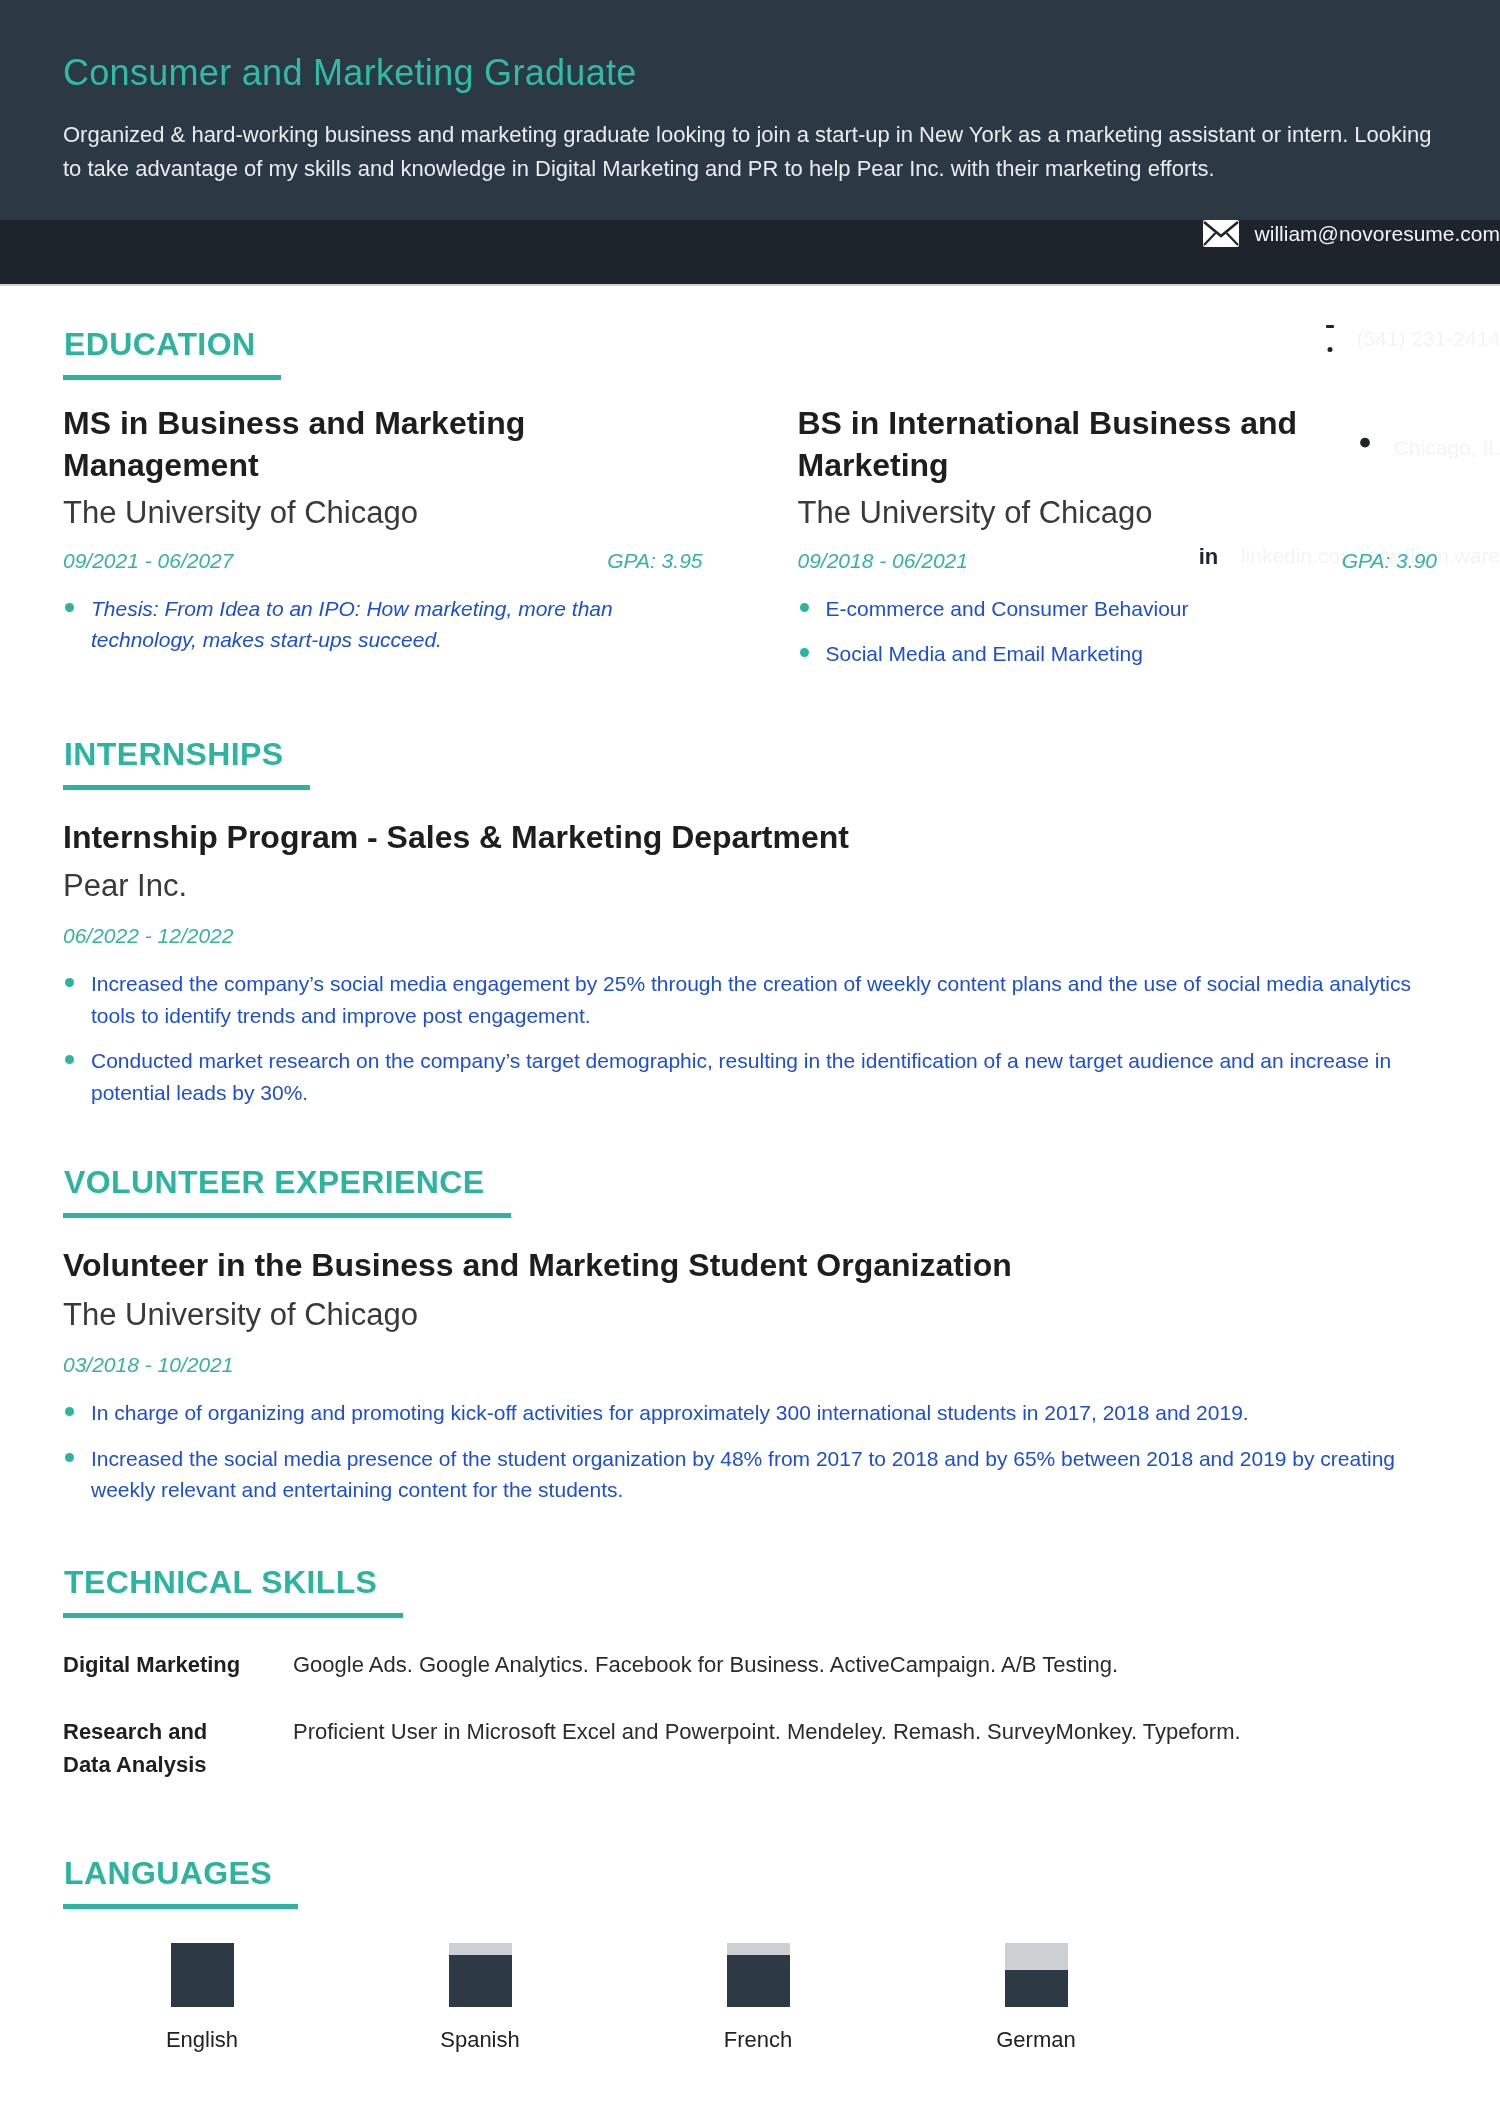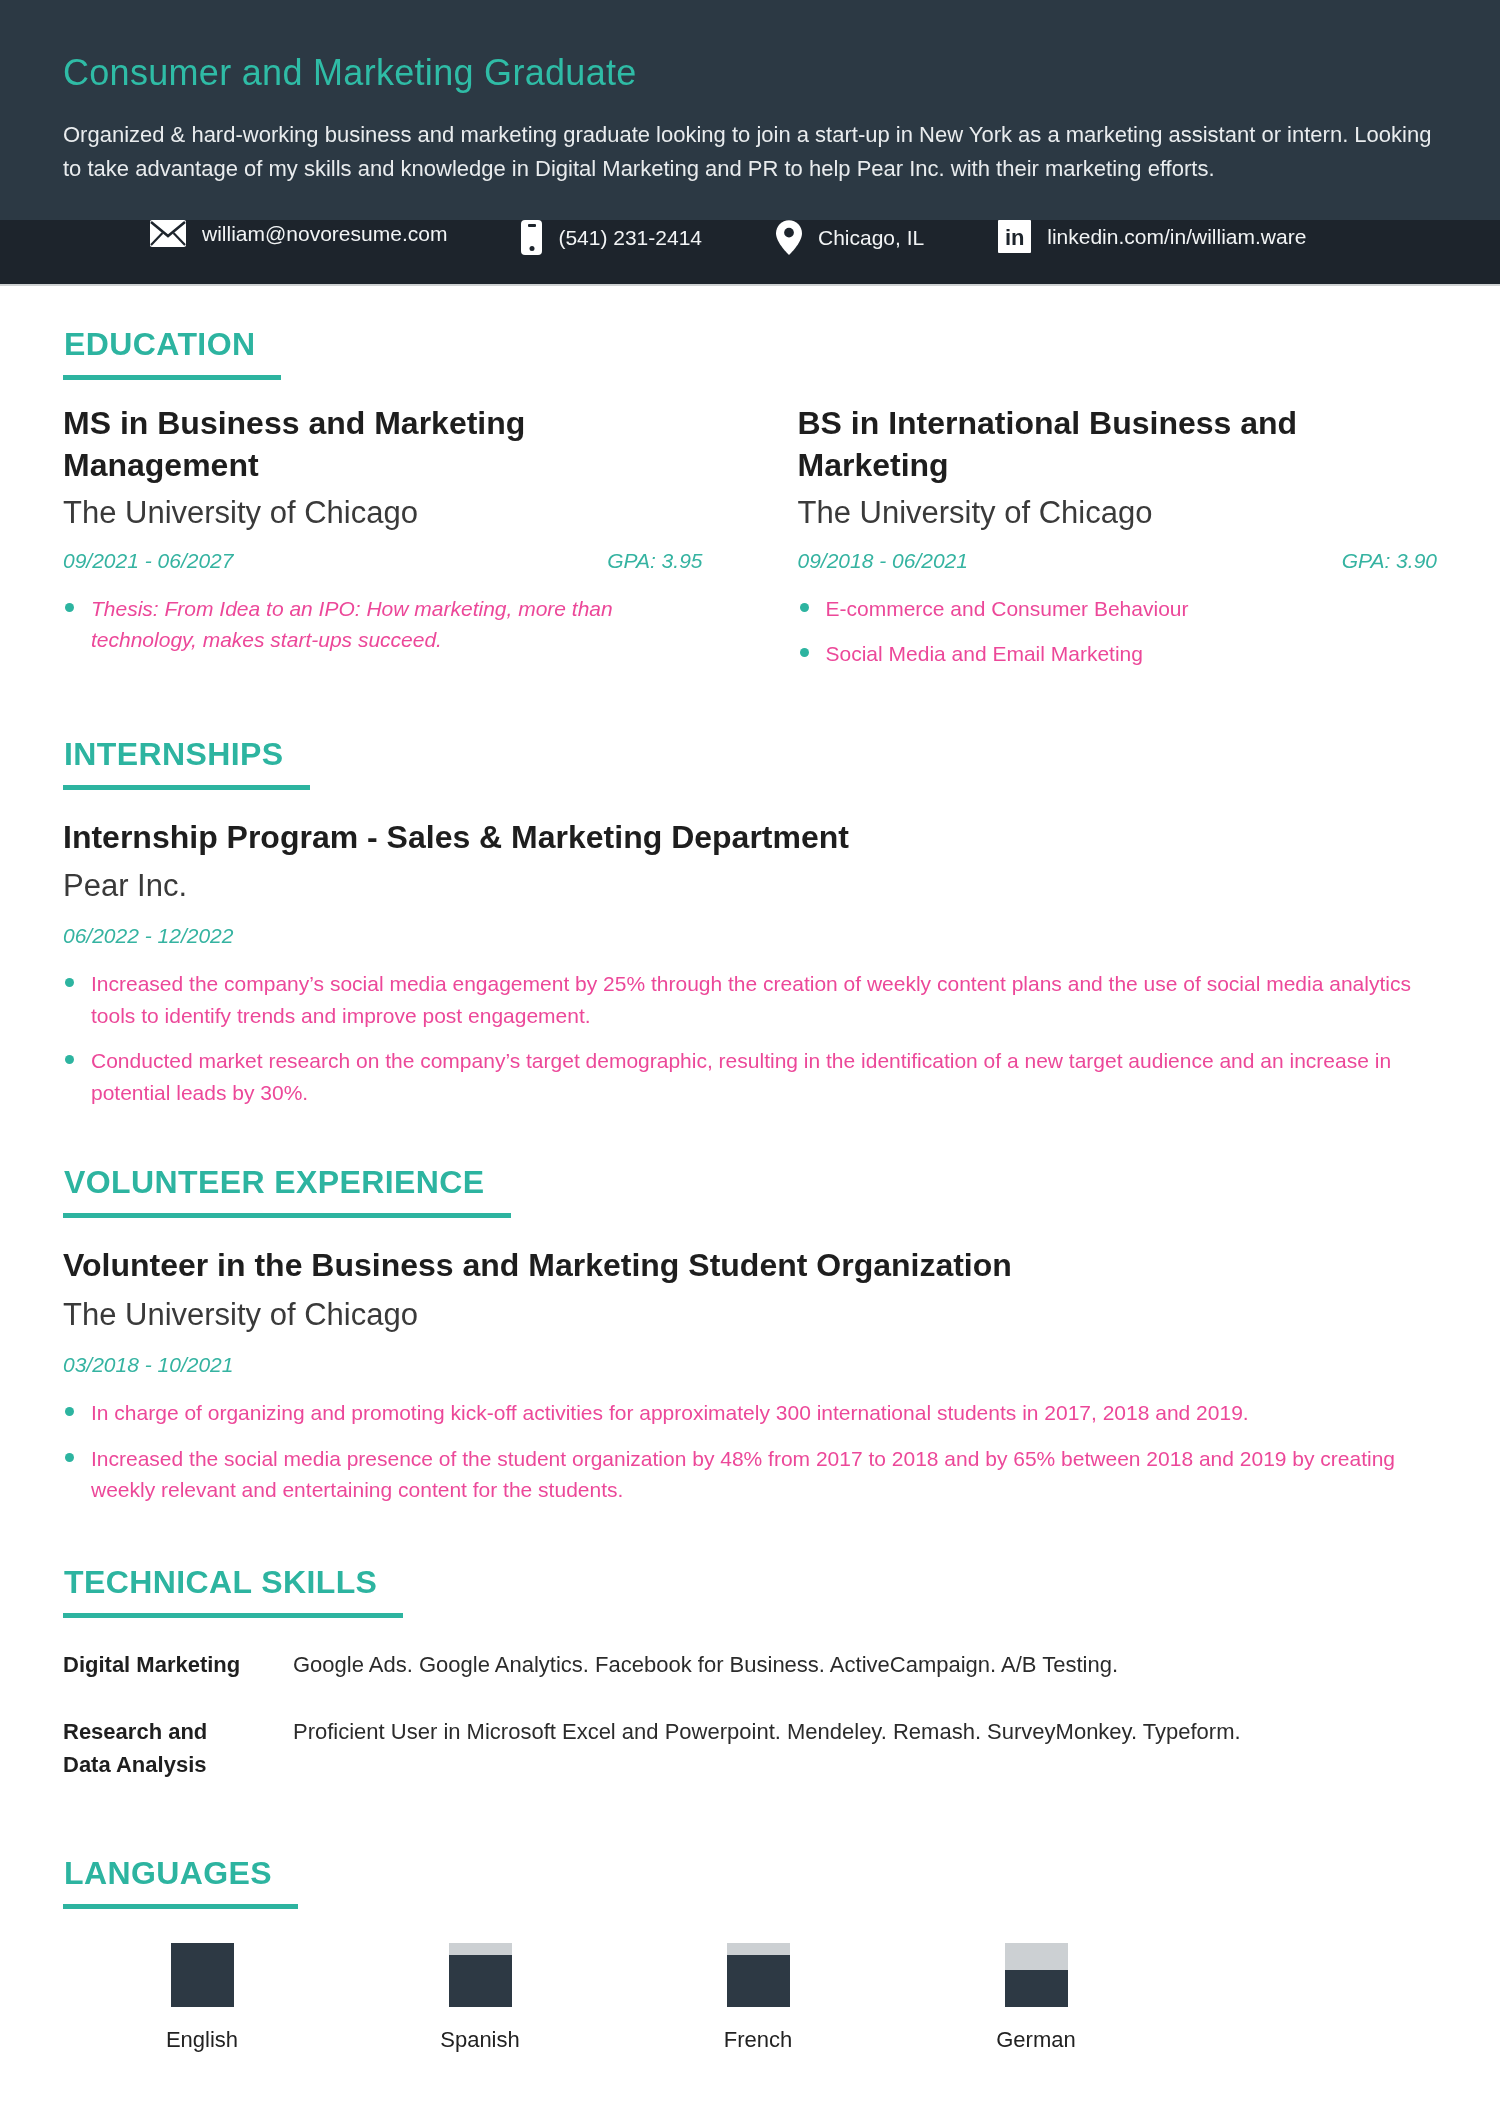--- a/index.html
+++ b/index.html
@@ -7,22 +7,22 @@
   body { width:1500px; font-family:"Liberation Sans", sans-serif; }
   .page { width:1500px; min-height:2122px; background:#ffffff; overflow:hidden; }
 
   
   .header { background:#2c3944; padding:42px 63px 34px 63px; }
   .name { color:#ffffff; font-size:62px; font-weight:400; letter-spacing:1px; line-height:1.15; }
   .job-title { color:#2fbca6; font-size:36px; font-weight:400; margin-top:10px; letter-spacing:0.3px; }
   .summary { color:#e9ecee; font-size:22px; line-height:1.55; margin-top:24px; max-width:1380px; }
 
   
-  .contact-bar { background:#1d242c; height:66px; display:flex; align-items:flex-start;
-                 padding-left:150px; gap:74px; border-bottom:2px solid #cfd2d3; }
+  .contact-bar { background:#1d242c; height:66px; display:flex; align-items:flex-end;
+                 padding-left:150px; gap:74px; border-bottom:2px solid #cfd2d3;flex-direction:column; }
   .contact-item { display:flex; align-items:center; gap:16px; color:#f2f4f5; font-size:21px; }
   .icon-box { display:flex; align-items:center; justify-content:center; }
   .linkedin-badge { width:33px; height:33px; background:#ffffff; border-radius:1px;
                     display:flex; align-items:center; justify-content:center; }
   .linkedin-badge span { color:#1d242c; font-weight:700; font-size:22px; line-height:1; margin-top:2px; }
   .phone-shape { width:21px; height:35px; background:#ffffff; border-radius:4px; position:relative; }
   .phone-shape::before { content:""; position:absolute; top:4px; left:50%; transform:translateX(-50%);
                          width:8px; height:3px; background:#1d242c; border-radius:1px; }
   .phone-shape::after { content:""; position:absolute; bottom:4px; left:50%; transform:translateX(-50%);
                         width:5px; height:5px; background:#1d242c; border-radius:50%; }
@@ -40,21 +40,21 @@
   .edu-grid { display:grid; grid-template-columns:1fr 1fr; column-gap:95px; margin-top:22px; }
   .entry-title { color:#1e1e1e; font-size:32px; font-weight:700; line-height:1.32; }
   .edu-grid .entry-title { max-width:505px; }
   .entry-sub { color:#3a3a3a; font-size:31px; font-weight:400; margin-top:6px; line-height:1.3; }
   .date-row { display:flex; justify-content:space-between; margin-top:16px;
               color:#35b3a1; font-size:21px; font-style:italic; }
   .date-only { margin-top:18px; color:#35b3a1; font-size:21px; font-style:italic; }
 
   ul.bullets { list-style:none; margin-top:20px; }
   ul.bullets li { position:relative; padding-left:28px; margin-bottom:14px;
-                  color:#ec4899; font-size:21px; line-height:1.5; }
+                  color:#1d4ed8; font-size:21px; line-height:1.5; }
   ul.bullets li::before { content:""; position:absolute; left:2px; top:10px; width:9px; height:9px;
                           border-radius:50%; background:#2db4a0; }
   ul.bullets.em li { font-style:italic; }
 
   .full-entry { margin-top:26px; }
   .full-entry .entry-sub { margin-top:8px; }
 
   .skills-grid { display:grid; grid-template-columns:230px 1fr; row-gap:34px; margin-top:30px; }
   .skill-label { color:#1f1f1f; font-size:22px; font-weight:700; line-height:1.5; max-width:185px; }
   .skill-value { color:#2b2b2b; font-size:22px; line-height:1.5; }

